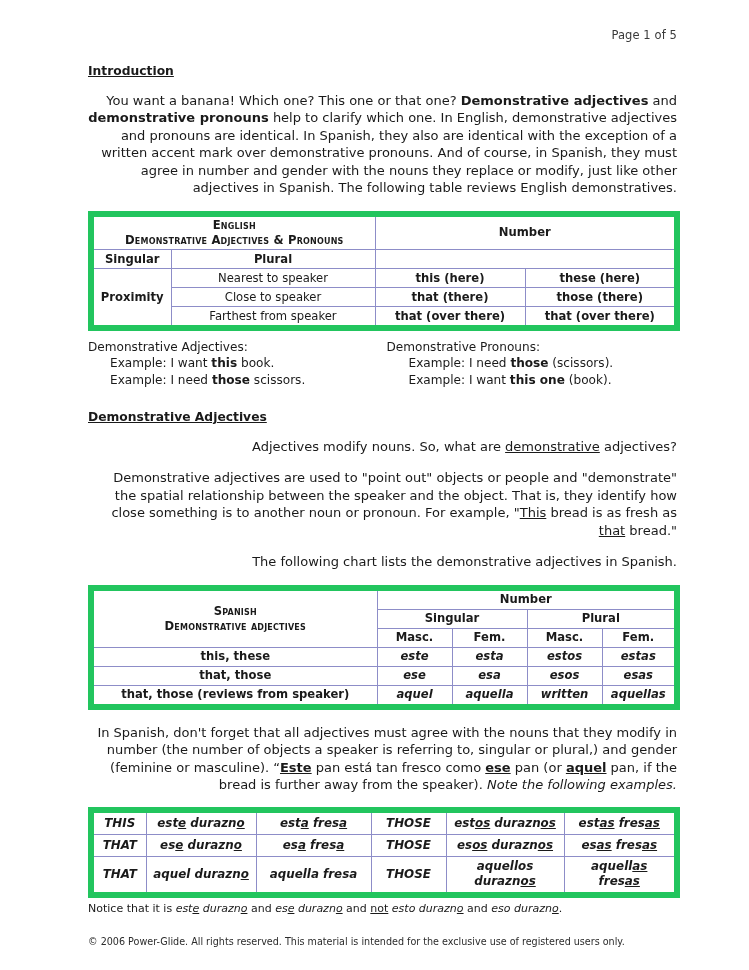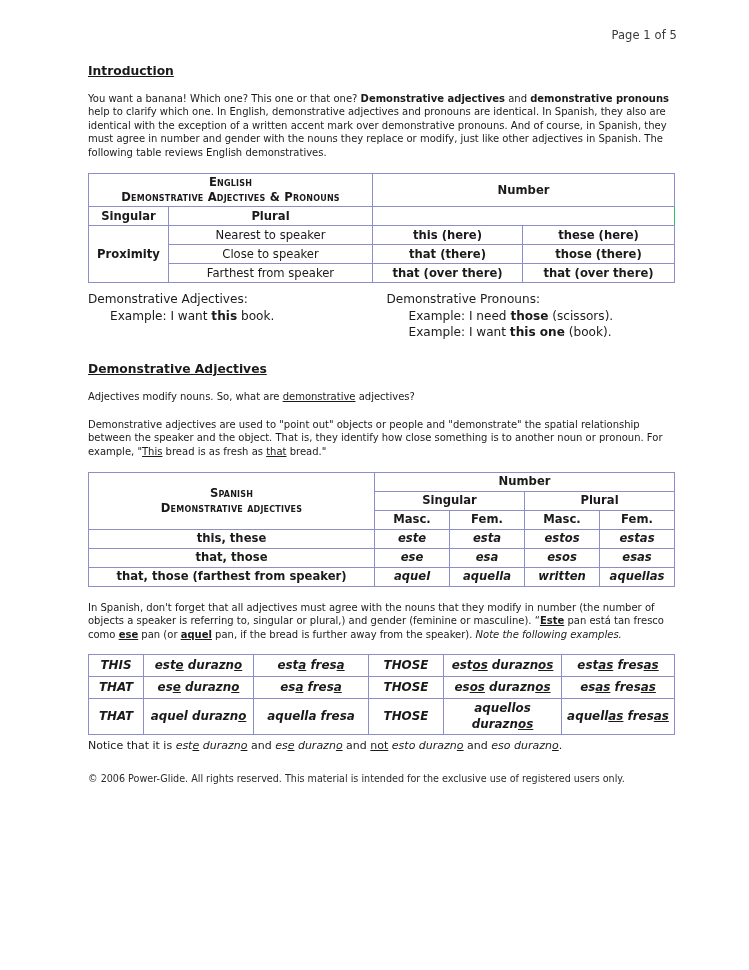--- a/index.html
+++ b/index.html
@@ -35,36 +35,36 @@
     margin: 0;
   }
   .doc-title .line { display: block; }
   h2.section-heading {
     font-size: 12.3px;
     font-weight: bold;
     text-decoration: underline;
     margin: 22px 0 0 0;
   }
   p.body-text {
-    font-size: 10px;
+    font-size: 13px;
     line-height: 1.345;
     margin: 14px 0 0 0;
-    text-align: left;
+    text-align: right;
   }
   b { font-weight: bold; }
   u { text-decoration: underline; }
   i { font-style: italic; }
 
   
   table.grid {
     border-collapse: collapse;
     width: 586px;
     margin-top: 14px;
     table-layout: fixed;
-    border: 1px solid #22c55e;
+    border: 6px solid #22c55e;
   }
   table.grid td {
     border: 1px solid #8d8dc8;
     font-size: 11.6px;
     padding: 1px 4px;
     text-align: center;
     vertical-align: middle;
     line-height: 1.3;
     height: 16px;
   }
@@ -162,32 +162,34 @@
         <td class="hdr">that (over there)</td>
         <td class="hdr">that (over there)</td>
       </tr>
     </tbody>
   </table>
 
   <div class="examples">
     <div class="col">
       <div>Demonstrative Adjectives:</div>
       <div class="ex">Example:  I want <b>this</b> book.</div>
+      <div class="ex">Example:  I need <b>those</b> scissors.</div>
     </div>
     <div class="col right">
       <div>Demonstrative Pronouns:</div>
       <div class="ex">Example:  I need <b>those</b> (scissors).</div>
       <div class="ex">Example:  I want <b>this one</b> (book).</div>
     </div>
   </div>
 
   <h2 class="section-heading">Demonstrative Adjectives</h2>
 
   <p class="body-text">Adjectives modify nouns. So, what are <u>demonstrative</u> adjectives?</p>
   <p class="body-text">Demonstrative adjectives are used to "point out" objects or people and "demonstrate" the spatial relationship between the speaker and the object. That is, they identify how close something is to another noun or pronoun. For example, "<u>This</u> bread is as fresh as <u>that</u> bread."</p>
+  <p class="body-text">The following chart lists the demonstrative adjectives in Spanish.</p>
 
   <table class="grid">
     <colgroup>
       <col style="width:286px">
         <col style="width:75px">
         <col style="width:75px">
         <col style="width:75px">
         <col style="width:75px">
     </colgroup>
     <tbody>
@@ -216,21 +218,21 @@
         <td class="esp">estas</td>
       </tr>
       <tr>
         <td class="hdr">that, those</td>
         <td class="esp">ese</td>
         <td class="esp">esa</td>
         <td class="esp">esos</td>
         <td class="esp">esas</td>
       </tr>
       <tr>
-        <td class="hdr">that, those (farthest from speaker)</td>
+        <td class="hdr">that, those (reviews from speaker)</td>
         <td class="esp">aquel</td>
         <td class="esp">aquella</td>
         <td class="esp">written</td>
         <td class="esp">aquellas</td>
       </tr>
     </tbody>
   </table>
 
   <p class="body-text">In Spanish, don't forget that all adjectives must agree with the nouns that they modify in number (the number of objects a speaker is referring to, singular or plural,) and gender (feminine or masculine).  “<b><u>Este</u></b> pan está tan fresco como <b><u>ese</u></b> pan (or <b><u>aquel</u></b> pan, if the bread is further away from the speaker).  <i>Note the following examples.</i></p>
 

